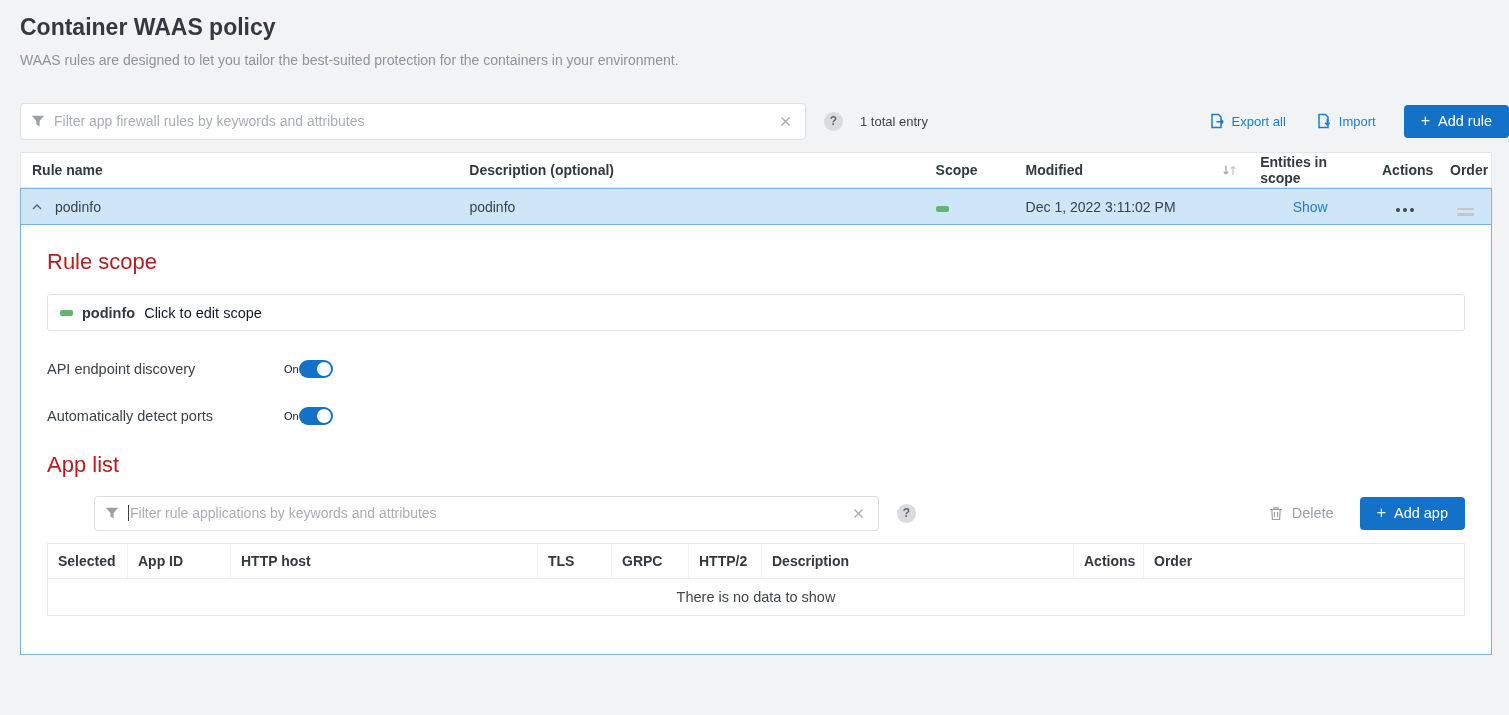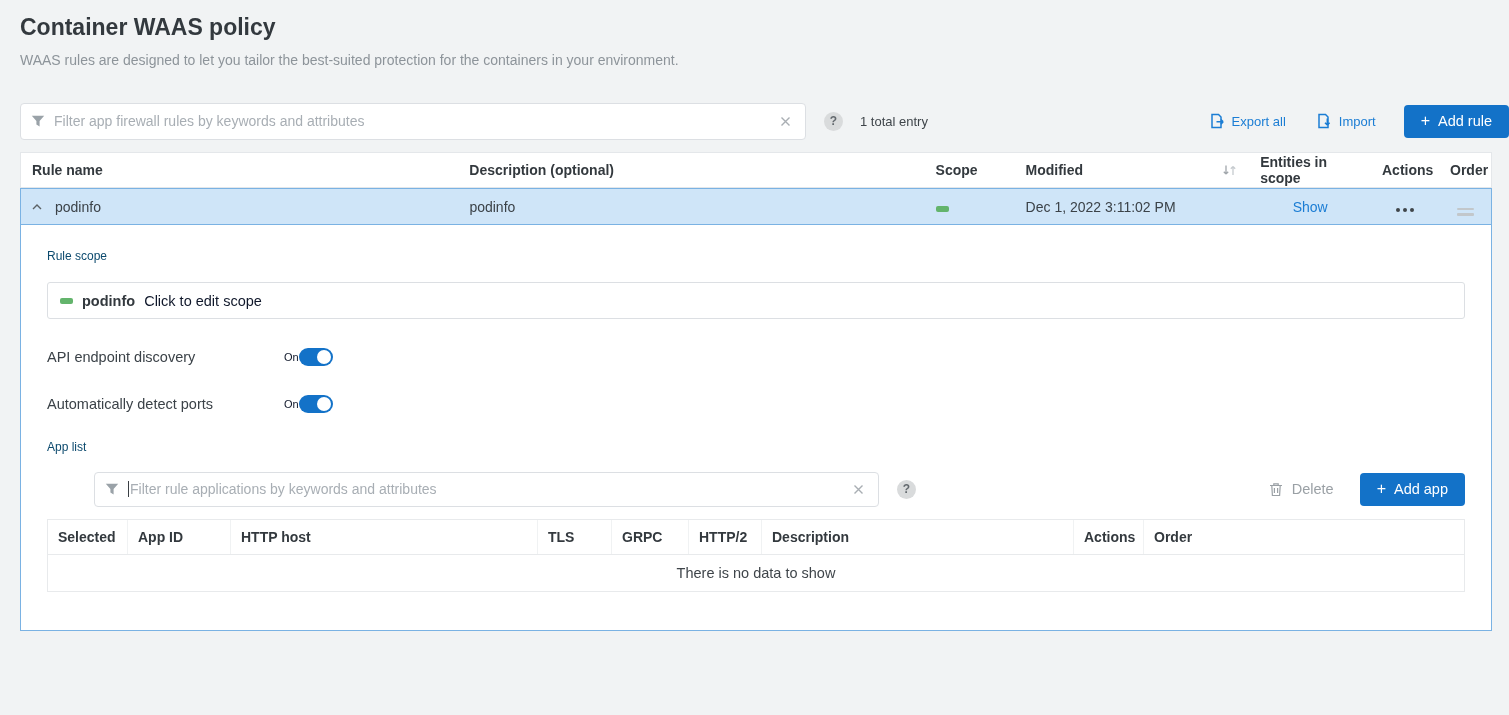--- a/index.html
+++ b/index.html
@@ -35,21 +35,21 @@
   .expand-wrap{border:1px solid var(--selected-border);}
   .trow{display:flex;align-items:center;height:35px;background:var(--selected-row-bg);font-size:14px;cursor:pointer;}
   .trow .col-name{display:flex;align-items:center;gap:13px;}
   .show-link{color:var(--link);background:none;border:none;font-size:14px;cursor:pointer;font-family:inherit;}
   .dots{display:inline-flex;gap:3px;cursor:pointer;}
   .dots i{width:4px;height:4px;border-radius:50%;background:#3f454a;}
   .drag{display:inline-flex;flex-direction:column;gap:3px;cursor:grab;}
   .drag i{width:17px;height:2.5px;background:#c2c7cb;border-radius:1px;}
   
   .panel{background:#fff;border-top:1px solid var(--selected-border);padding:24px 26px 38px 26px;}
-  .panel h2{font-size:12px;font-weight:400;color:#0c4a6e;}
+  .panel h2{font-size:22px;font-weight:400;color:#b91c1c;}
   .scope-input{display:flex;align-items:center;margin-top:19px;height:37px;border:1px solid var(--border);border-radius:3px;padding:0 12px;cursor:text;}
   .chip-ico{width:13px;height:6px;border-radius:2px;background:var(--green-chip);display:inline-block;flex:none;}
   .scope-input b{font-size:14.5px;margin:0 9px;font-weight:700;color:#33393e;}
   .placeholder{color:#0f172a;font-size:14.5px;}
   .toggle-row{display:flex;align-items:center;margin-top:29px;font-size:14.5px;}
   .toggle-row .lbl{width:237px;}
   .toggle-row .state{font-size:11px;color:#0f172a;}
   .toggle{width:34px;height:18px;border-radius:9px;background:var(--accent);position:relative;border:none;cursor:pointer;}
   .toggle i{position:absolute;top:2px;right:2px;width:14px;height:14px;border-radius:50%;background:#fff;}
   .applist-head{margin-top:27px !important;}

